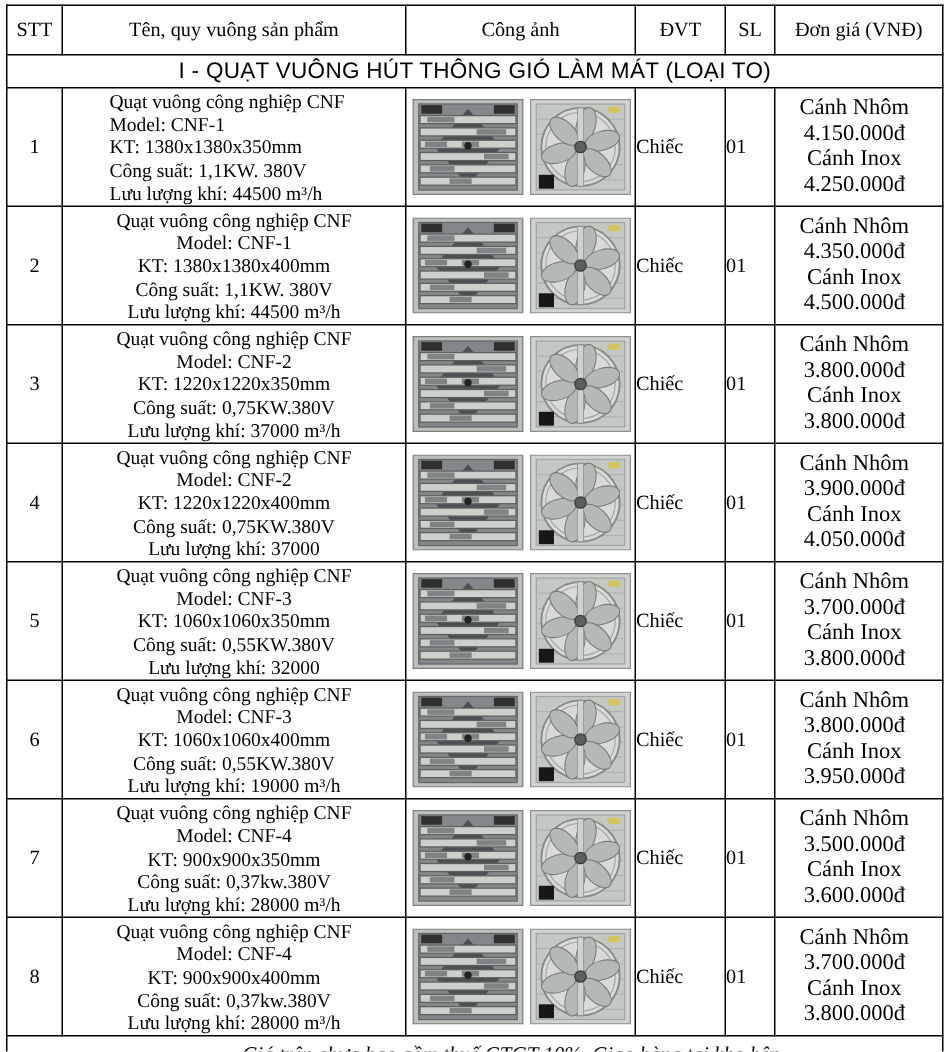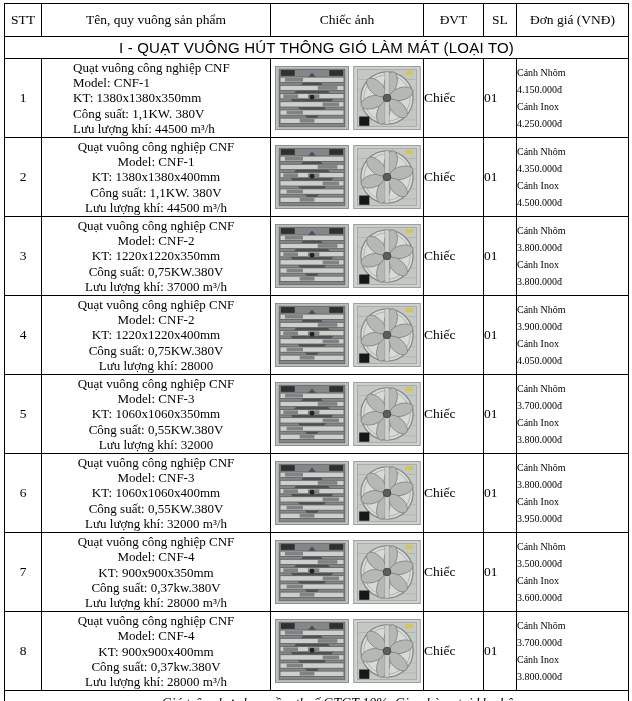--- a/index.html
+++ b/index.html
@@ -24,21 +24,21 @@
     font-size:15px; letter-spacing:0.2px; font-weight:500;
   }
   tr.data-row { height:76px; }
 
   td.c-stt { text-align:center; font-size:13.5px; }
   td.c-desc { text-align:center; font-size:13px; line-height:15.2px; padding:1px 2px; }
   td.c-desc.left { text-align:left; padding-left:31px; }
   td.c-img { text-align:center; }
   td.c-img .imgs { display:flex; justify-content:center; align-items:center; gap:3px; }
   td.c-dvt, td.c-sl { text-align:left; font-size:13.5px; }
-  td.c-price { text-align:left; font-size:10px; line-height:17.2px; padding-right:6px; }
+  td.c-price { text-align:center; font-size:15px; line-height:17.2px; padding-right:6px; }
 
   tr.footer-row { height:26px; }
   tr.footer-row td {
     font-style:italic; font-size:14px; text-align:right; padding-right:108px;
   }
   svg { display:block; }
 </style>
 </head>
 <body>
 
@@ -48,21 +48,21 @@
       <col class="w-desc">
       <col class="w-img">
     <col class="w-dvt">
       <col class="w-sl">
       <col class="w-price">
   </colgroup>
   <tbody>
     <tr class="head-row">
       <td>STT</td>
       <td>Tên, quy vuông sản phẩm</td>
-      <td>Chiếc ảnh</td>
+      <td>Công ảnh</td>
       <td>ĐVT</td>
       <td>SL</td>
       <td>Đơn giá (VNĐ)</td>
     </tr>
     <tr class="section-row">
       <td colspan="6">I - QUẠT VUÔNG HÚT THÔNG GIÓ LÀM MÁT (LOẠI TO)</td>
     </tr>
   </tbody>
   <tbody id="rows-body">
   <tr class="data-row">
@@ -296,21 +296,21 @@
     </td>
   </tr>
 
   <tr class="data-row">
     <td class="c-stt">4</td>
     <td class="c-desc">
       <div>Quạt vuông công nghiệp CNF</div>
       <div>Model: CNF-2</div>
       <div>KT: 1220x1220x400mm</div>
       <div>Công suất: 0,75KW.380V</div>
-      <div>Lưu lượng khí: 28000</div>
+      <div>Lưu lượng khí: 37000</div>
     </td>
     <td class="c-img">
       <div class="imgs">
         <span>
           <svg viewBox="0 0 90 78" width="76" height="64" aria-hidden="true">
             <rect x="0.5" y="0.5" width="89" height="77" fill="#bcc0bc" stroke="#7c807c"></rect>
             <rect x="5" y="4" width="80" height="70" fill="#83878a" stroke="#62666a"></rect>
             <rect x="7" y="5" width="17" height="7" fill="#303030"></rect>
             <rect x="66" y="5" width="17" height="7" fill="#303030"></rect>
             <polygon points="45,8 72,39 45,70 18,39" fill="#4c5054"></polygon>
@@ -450,21 +450,21 @@
     </td>
   </tr>
 
   <tr class="data-row">
     <td class="c-stt">6</td>
     <td class="c-desc">
       <div>Quạt vuông công nghiệp CNF</div>
       <div>Model: CNF-3</div>
       <div>KT: 1060x1060x400mm</div>
       <div>Công suất: 0,55KW.380V</div>
-      <div>Lưu lượng khí: 32000 m³/h</div>
+      <div>Lưu lượng khí: 19000 m³/h</div>
     </td>
     <td class="c-img">
       <div class="imgs">
         <span>
           <svg viewBox="0 0 90 78" width="76" height="64" aria-hidden="true">
             <rect x="0.5" y="0.5" width="89" height="77" fill="#bcc0bc" stroke="#7c807c"></rect>
             <rect x="5" y="4" width="80" height="70" fill="#83878a" stroke="#62666a"></rect>
             <rect x="7" y="5" width="17" height="7" fill="#303030"></rect>
             <rect x="66" y="5" width="17" height="7" fill="#303030"></rect>
             <polygon points="45,8 72,39 45,70 18,39" fill="#4c5054"></polygon>

